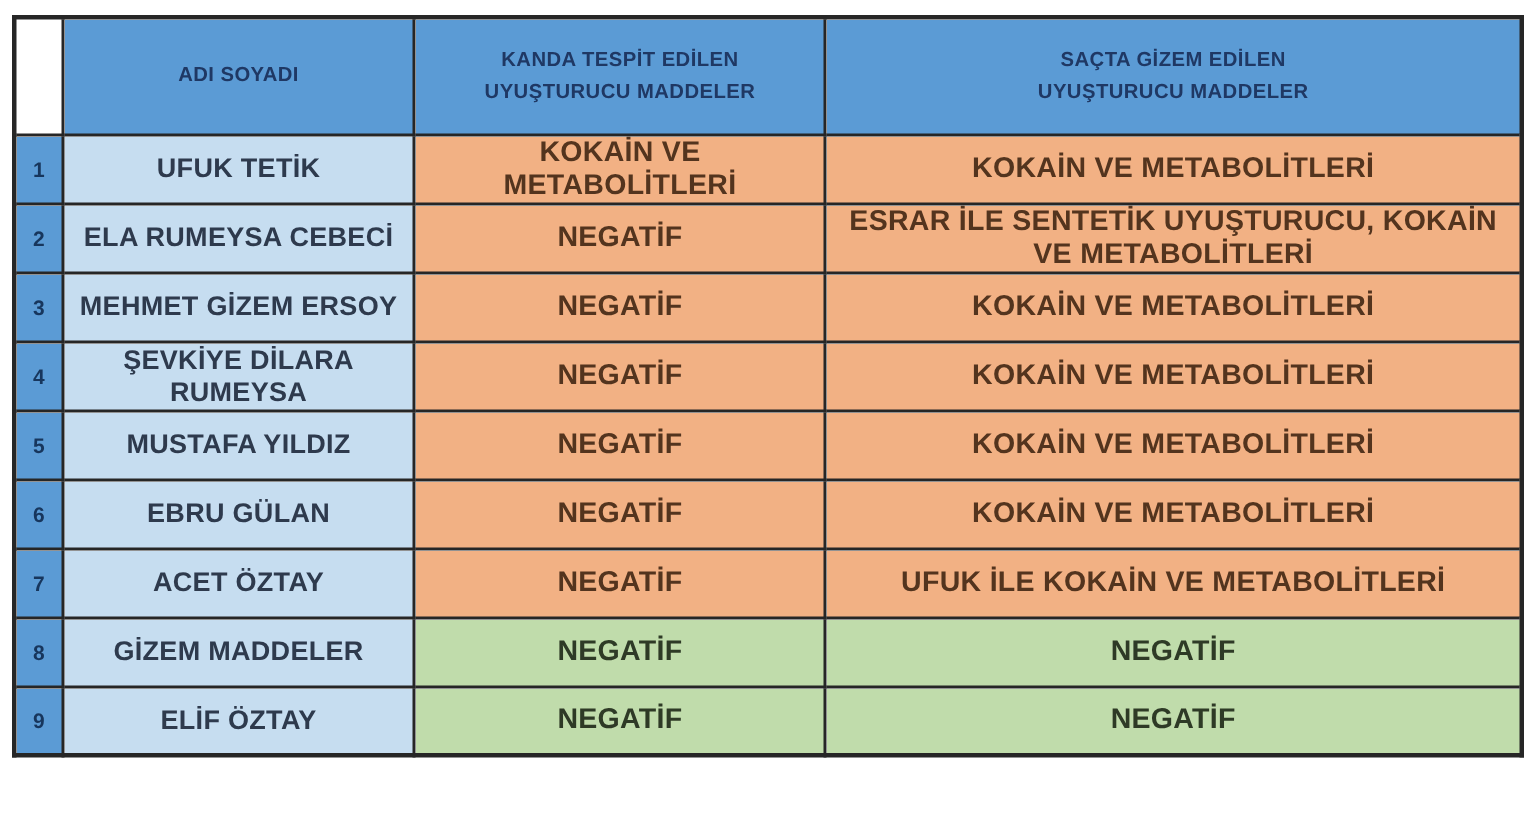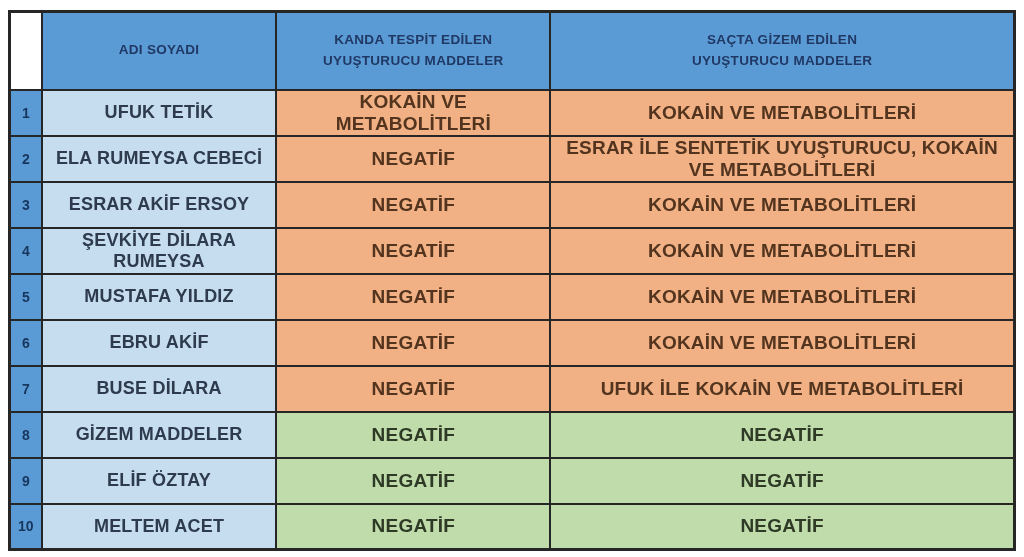--- a/index.html
+++ b/index.html
@@ -112,61 +112,55 @@
           <td class="result-cell result-orange">KOKAİN VE METABOLİTLERİ</td>
         </tr>
         <tr>
           <td class="no-cell">2</td>
           <td class="name-cell">ELA RUMEYSA CEBECİ</td>
           <td class="result-cell result-orange">NEGATİF</td>
           <td class="result-cell result-orange">ESRAR İLE SENTETİK UYUŞTURUCU, KOKAİN VE METABOLİTLERİ</td>
         </tr>
         <tr>
           <td class="no-cell">3</td>
-          <td class="name-cell">ESRAR AKİF ERSOY</td>
+          <td class="name-cell">MEHMET GİZEM ERSOY</td>
           <td class="result-cell result-orange">NEGATİF</td>
           <td class="result-cell result-orange">KOKAİN VE METABOLİTLERİ</td>
         </tr>
         <tr>
           <td class="no-cell">4</td>
           <td class="name-cell">ŞEVKİYE DİLARA RUMEYSA</td>
           <td class="result-cell result-orange">NEGATİF</td>
           <td class="result-cell result-orange">KOKAİN VE METABOLİTLERİ</td>
         </tr>
         <tr>
           <td class="no-cell">5</td>
           <td class="name-cell">MUSTAFA YILDIZ</td>
           <td class="result-cell result-orange">NEGATİF</td>
           <td class="result-cell result-orange">KOKAİN VE METABOLİTLERİ</td>
         </tr>
         <tr>
           <td class="no-cell">6</td>
-          <td class="name-cell">EBRU AKİF</td>
+          <td class="name-cell">EBRU GÜLAN</td>
           <td class="result-cell result-orange">NEGATİF</td>
           <td class="result-cell result-orange">KOKAİN VE METABOLİTLERİ</td>
         </tr>
         <tr>
           <td class="no-cell">7</td>
-          <td class="name-cell">BUSE DİLARA</td>
+          <td class="name-cell">ACET ÖZTAY</td>
           <td class="result-cell result-orange">NEGATİF</td>
           <td class="result-cell result-orange">UFUK İLE KOKAİN VE METABOLİTLERİ</td>
         </tr>
         <tr>
           <td class="no-cell">8</td>
           <td class="name-cell">GİZEM MADDELER</td>
           <td class="result-cell result-green">NEGATİF</td>
           <td class="result-cell result-green">NEGATİF</td>
         </tr>
         <tr>
           <td class="no-cell">9</td>
           <td class="name-cell">ELİF ÖZTAY</td>
           <td class="result-cell result-green">NEGATİF</td>
           <td class="result-cell result-green">NEGATİF</td>
         </tr>
-        <tr>
-          <td class="no-cell">10</td>
-          <td class="name-cell">MELTEM ACET</td>
-          <td class="result-cell result-green">NEGATİF</td>
-          <td class="result-cell result-green">NEGATİF</td>
-        </tr>
       </tbody>
   </table>
 </div>
 
 </body></html>

